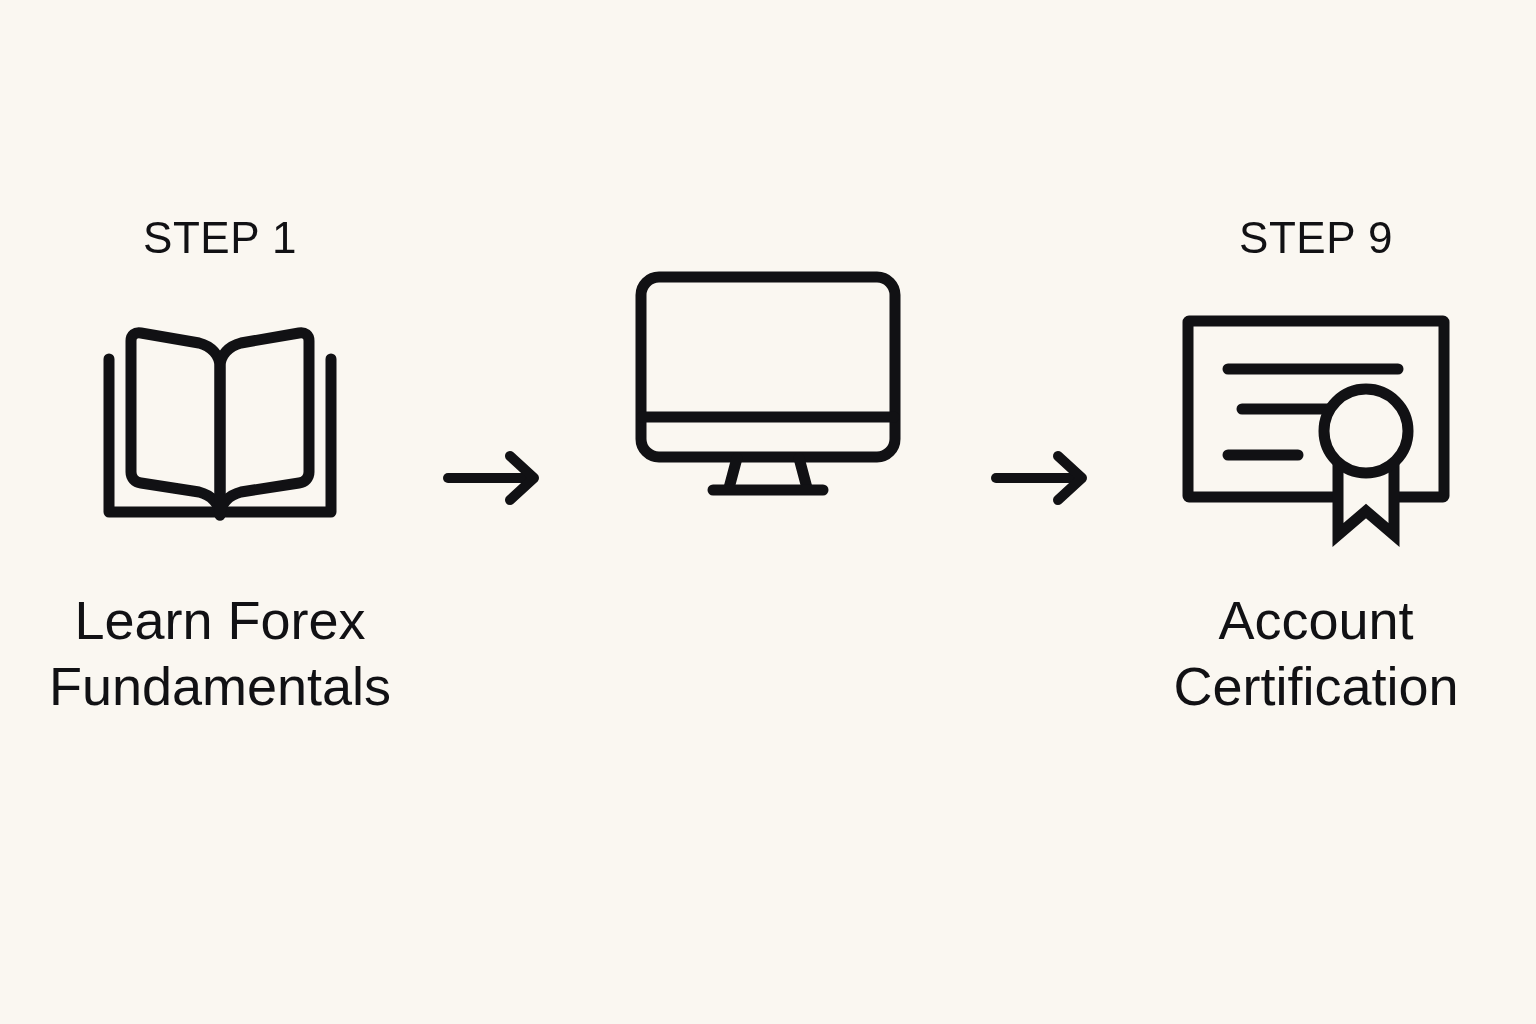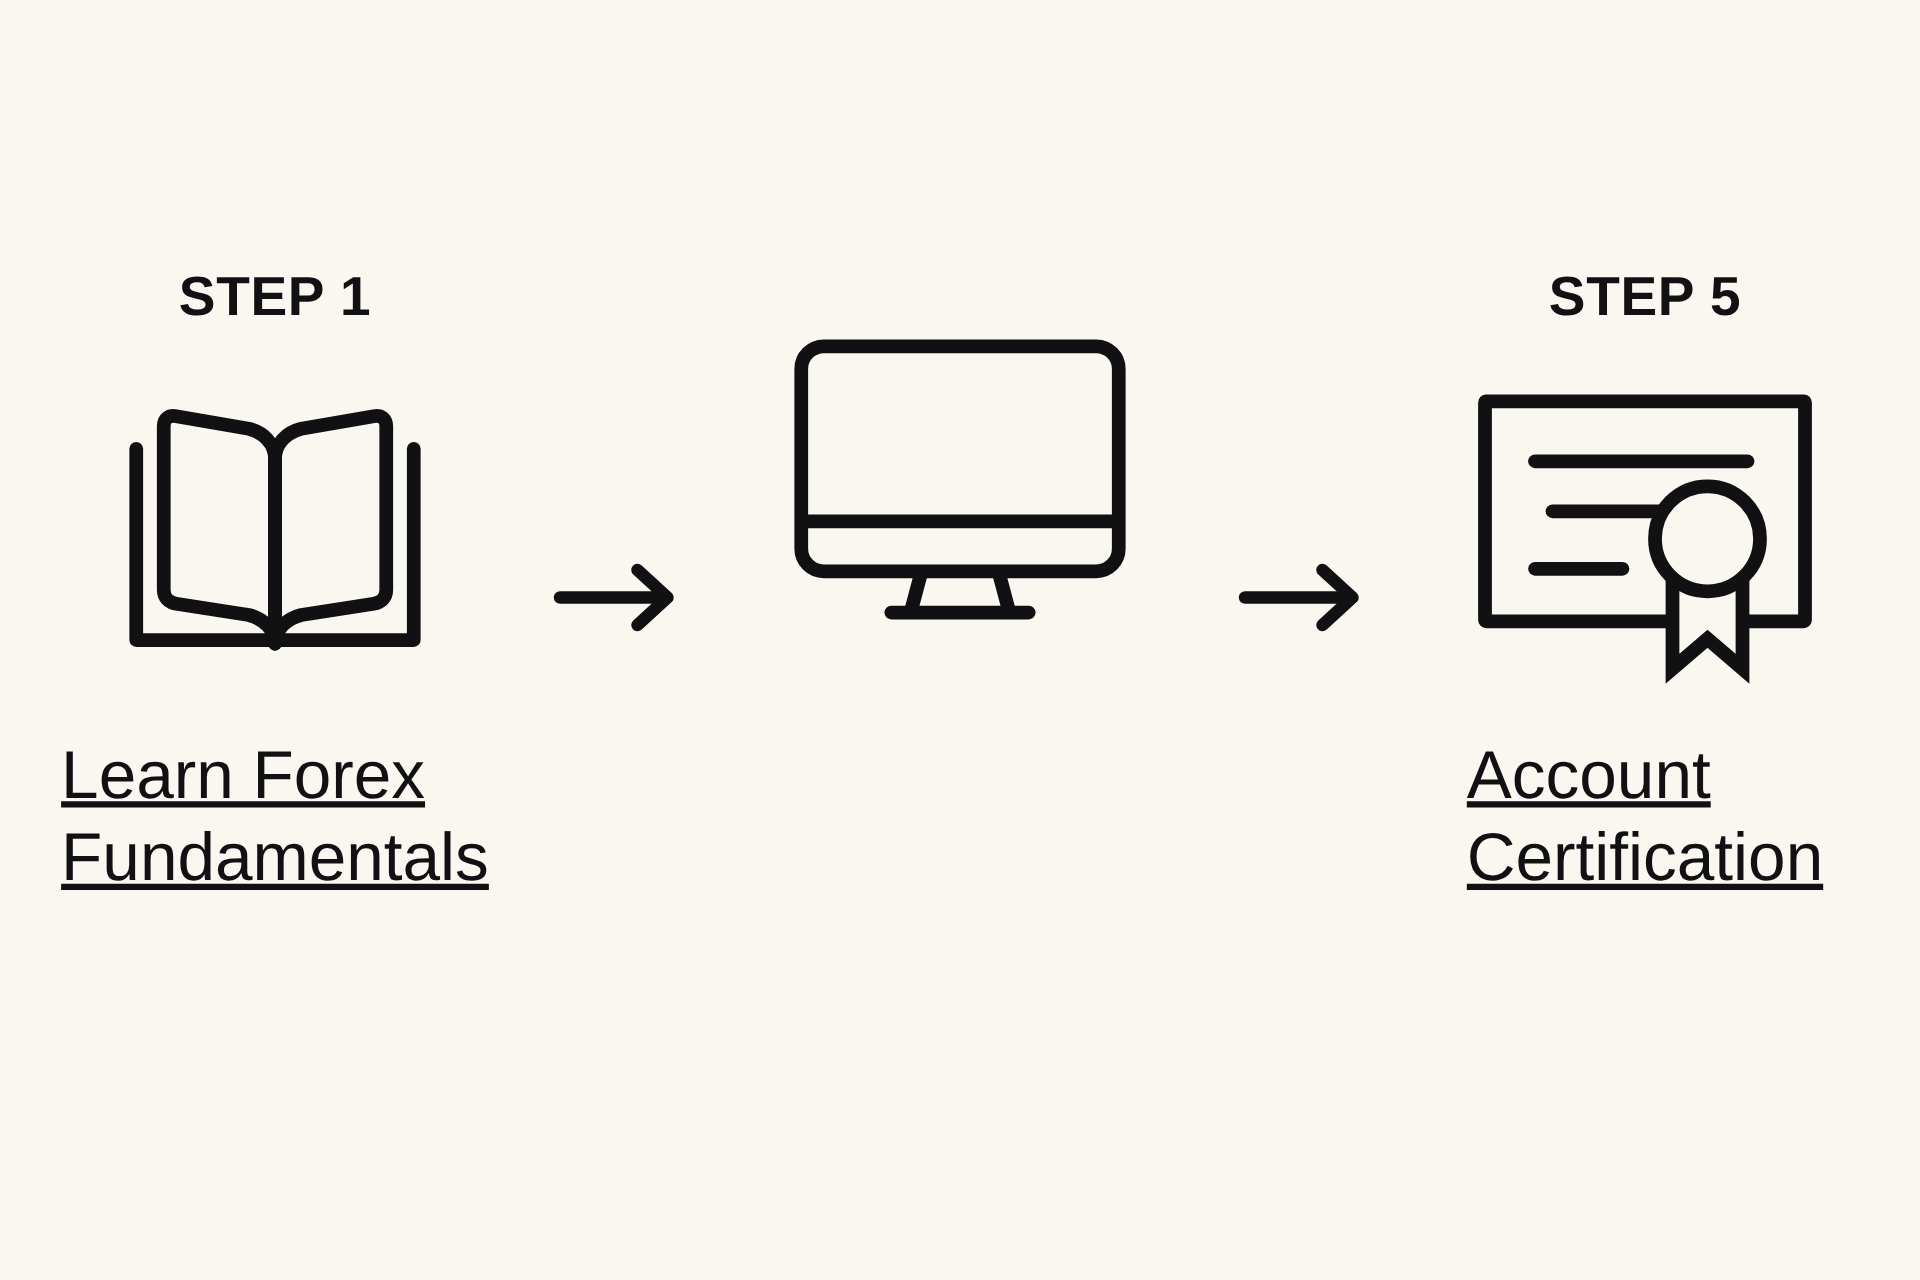--- a/index.html
+++ b/index.html
@@ -34,21 +34,21 @@
 
   .step-col {
     width: 418px;
     display: flex;
     flex-direction: column;
     align-items: center;
   }
 
   .step-heading {
     font-size: 44px;
-    font-weight: bold;
+    font-weight: normal;
     letter-spacing: 0.5px;
     color: #111114;
     line-height: 1;
     margin: 0;
     text-align: center;
   }
 
   .step-icon {
     height: 250px;
     margin-top: 44px;
@@ -61,23 +61,22 @@
     display: block;
     overflow: visible;
   }
 
   .step-caption {
     margin-top: 34px;
     font-size: 54px;
     font-weight: 400;
     color: #111114;
     line-height: 1.22;
-    text-align: left;
+    text-align: center;
     white-space: pre-line;
-    text-decoration: underline;
   }
 
   .arrow-col {
     width: 130px;
     display: flex;
     align-items: center;
     justify-content: center;
     padding-top: 232px;
   }
 
@@ -147,21 +146,21 @@
 
     <div class="arrow-col">
       <svg width="104" height="60" viewBox="0 0 104 60" fill="none" stroke="#111114" stroke-width="10" stroke-linecap="round" stroke-linejoin="round">
         <line x1="6" y1="30" x2="88" y2="30"></line>
         <polyline points="68,8 92,30 68,52"></polyline>
       </svg>
     </div>
 
     <div class="step-col">
       <div class="step-icon-pad" style="height:0"></div>
-      <div class="step-heading">STEP 5</div>
+      <div class="step-heading">STEP 9</div>
 
       <div class="step-icon">
         <svg width="272" height="232" viewBox="0 0 272 232" fill="none" stroke="#111114" stroke-width="11" stroke-linecap="round" stroke-linejoin="round">
 
           <rect x="8" y="8" width="256" height="176" rx="1" ry="1" stroke-linejoin="miter" stroke-linecap="butt"></rect>
 
           <line x1="48" y1="56" x2="218" y2="56"></line>
           <line x1="62" y1="96" x2="208" y2="96"></line>
           <line x1="48" y1="142" x2="118" y2="142"></line>
 

